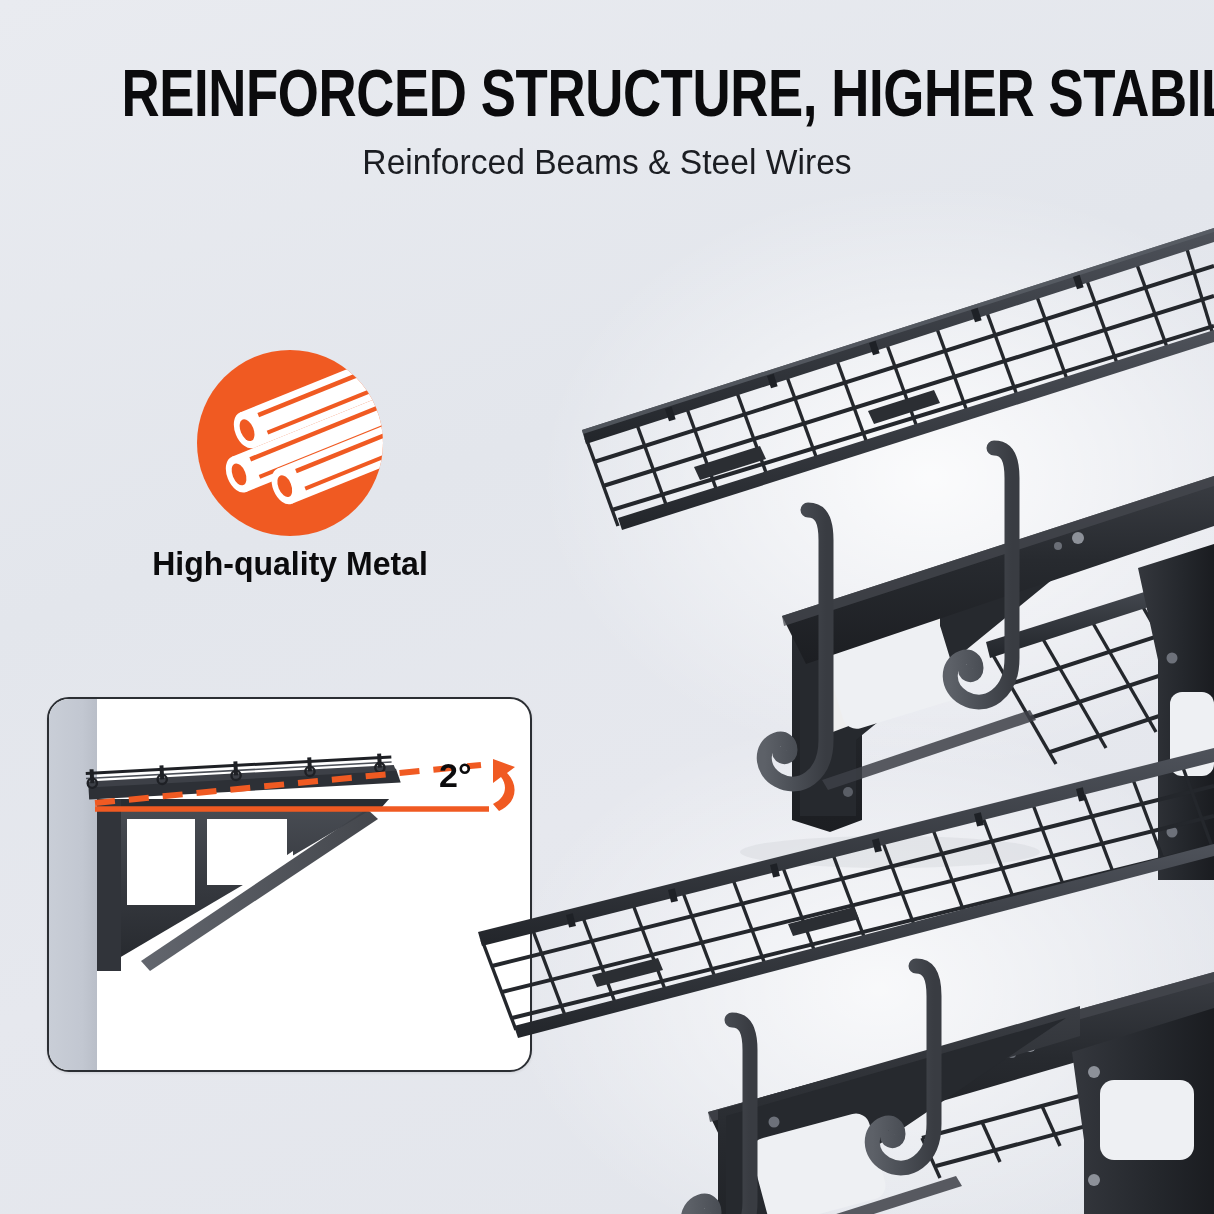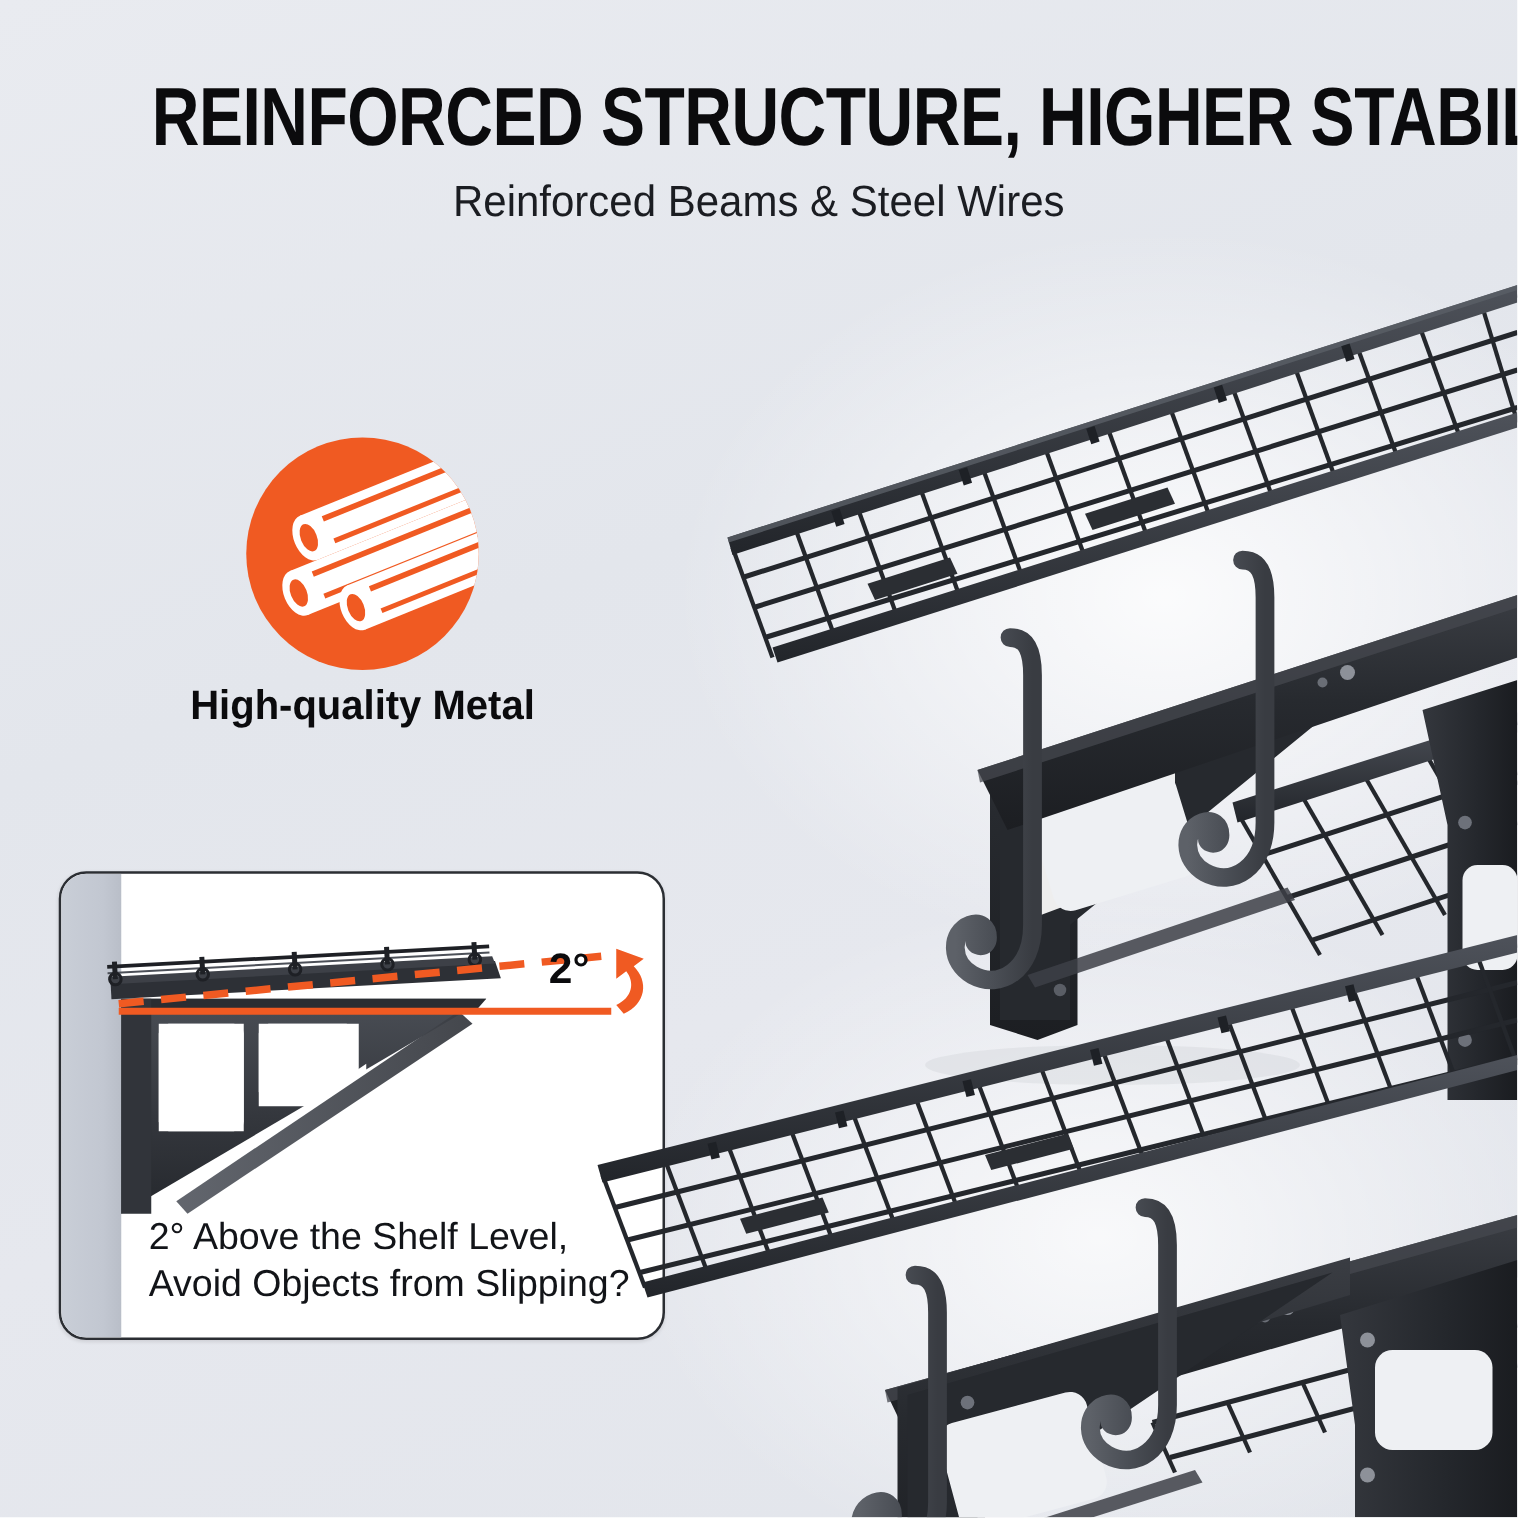--- a/index.html
+++ b/index.html
@@ -234,22 +234,20 @@
         <path d="M450 112 C 468 104, 470 86, 458 74
                  L466 68 L444 60 L444 84 L452 78
                  C 459 87, 457 99, 444 105 Z" fill="#f05a22"></path>
       </g>
     </svg>
 
     <div style="position:absolute; left:385px; top:760px;"></div>
 
     <div style="position:absolute; left:390px; top:57px; font-size:34px; font-weight:bold; color:#0b0b0d;">2°</div>
 
-    <div class="inset-caption">2° Above the Shelf Level,
-Avoid Objects from Slipping?</div>
   </div>
 
   <div class="photo">
     <svg viewBox="0 0 744 1034" width="744" height="1034">
       <defs>
         <linearGradient id="plate" x1="0" y1="0" x2="0" y2="1">
           <stop offset="0%" stop-color="#3a3d43"></stop>
           <stop offset="45%" stop-color="#272a2f"></stop>
           <stop offset="100%" stop-color="#1c1e22"></stop>
         </linearGradient>

